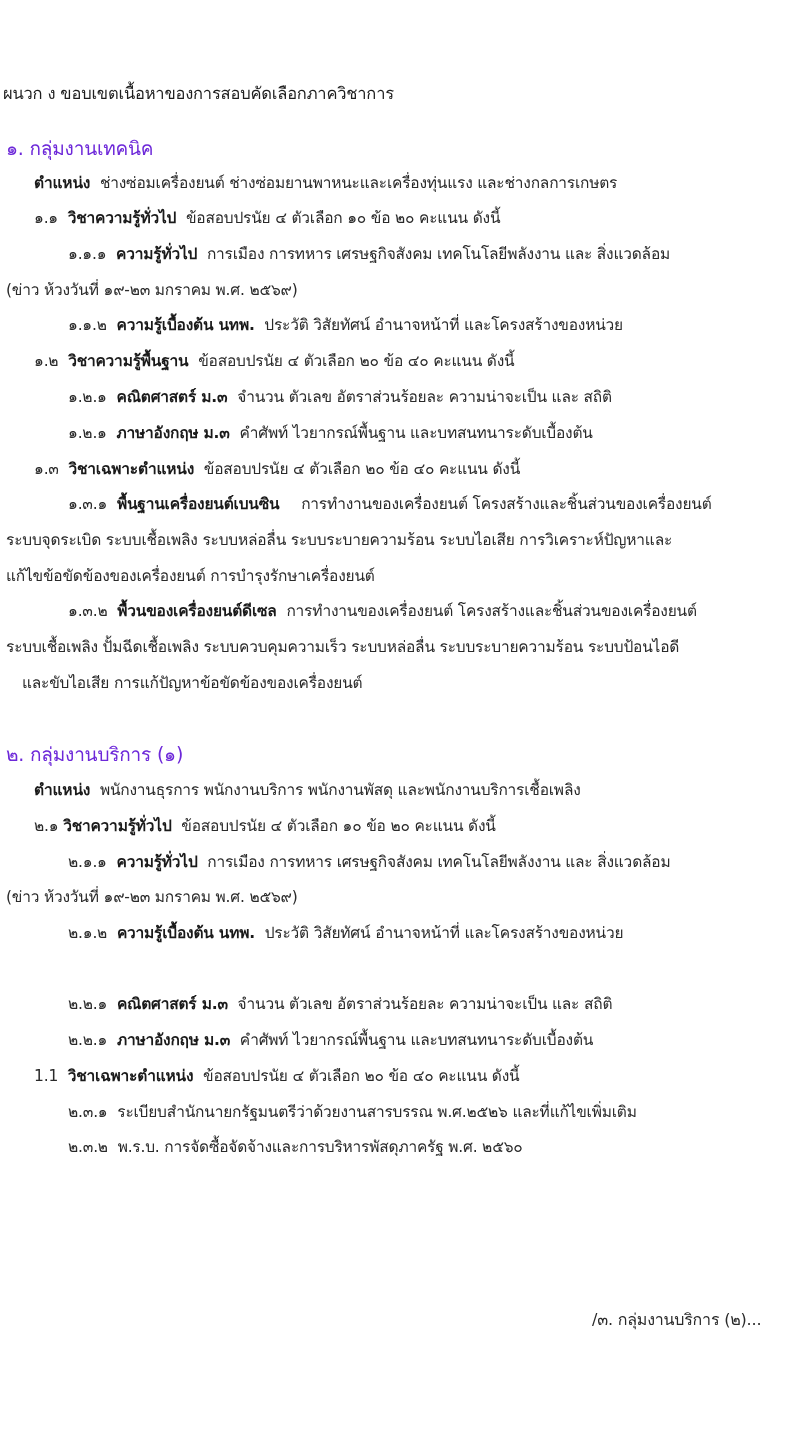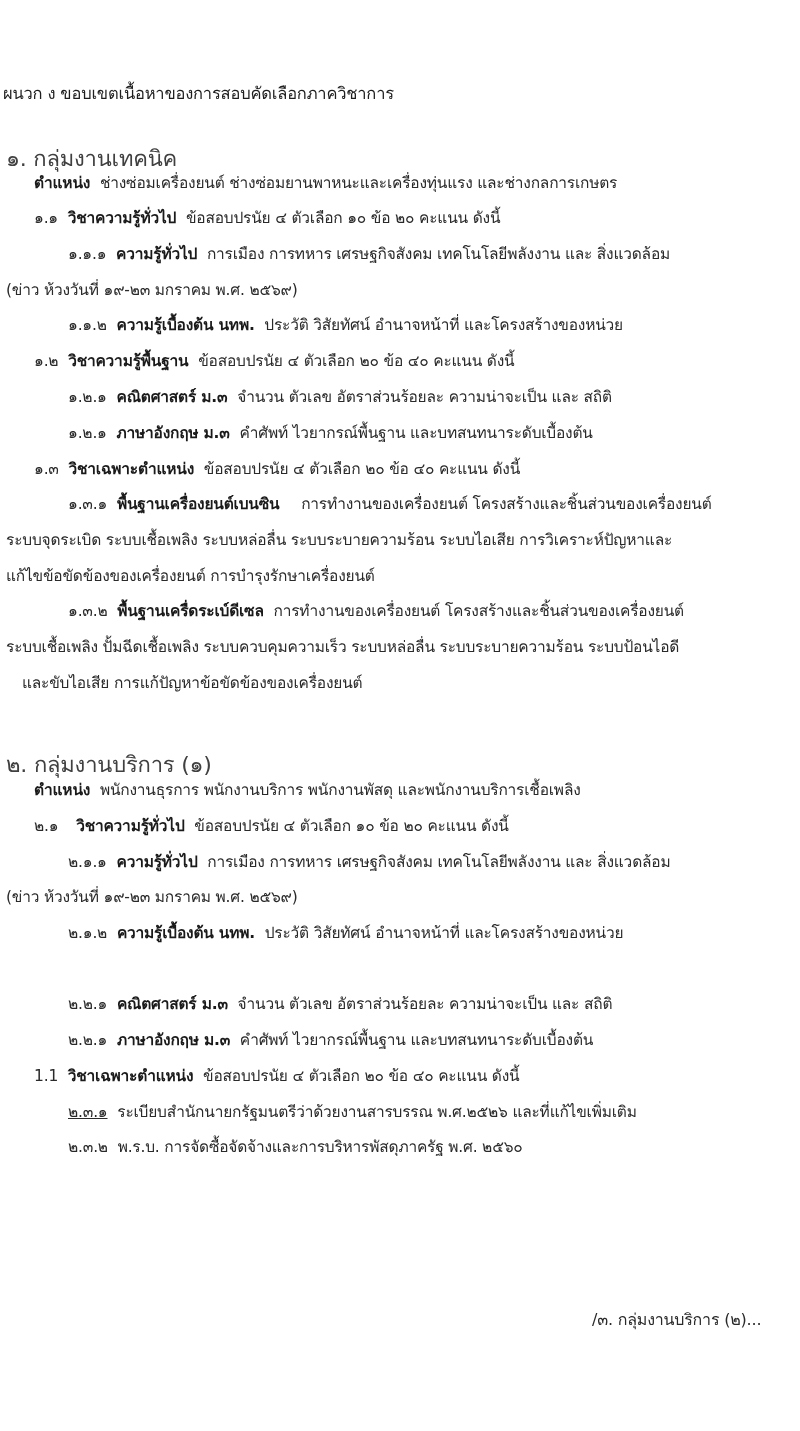--- a/index.html
+++ b/index.html
@@ -27,23 +27,22 @@
       white-space: nowrap;
       font-size: 15.5px;
       line-height: 20px;
       letter-spacing: -0.2px;
     }
     .heading {
       font-size: 16.5px;
       color: #1e1e1e;
     }
     .group-title {
-      font-size: 22px;
-      color: #404040;
-      margin-top: 11px;
+      font-size: 19px;
+      color: #6d28d9;
     }
     b {
       font-weight: bold;
       color: #1a1a1a;
     }
     .footer-ref {
       font-size: 16px;
     }
   </style>
 </head>
@@ -106,35 +105,35 @@
   <div class="line" style="left:68px; top:490px;">
     <span style="margin-right: 5px;">๑.๓.๑</span>
     <b style="margin-right: 17px;">พื้นฐานเครื่องยนต์เบนซิน</b>
     <span>การทำงานของเครื่องยนต์ โครงสร้างและชิ้นส่วนของเครื่องยนต์</span>
   </div>
   <div class="line" style="left:6px; top:526px;">ระบบจุดระเบิด ระบบเชื้อเพลิง ระบบหล่อลื่น ระบบระบายความร้อน ระบบไอเสีย การวิเคราะห์ปัญหาและ</div>
   <div class="line" style="left:6px; top:562px;">แก้ไขข้อขัดข้องของเครื่องยนต์ การบำรุงรักษาเครื่องยนต์</div>
 
   <div class="line" style="left:68px; top:597px;">
     <span style="margin-right: 5px;">๑.๓.๒</span>
-    <b style="margin-right: 5px;">พื้นฐานเครื่ดระเบ์ดีเซล</b>
+    <b style="margin-right: 5px;">พื้วนของเครื่องยนต์ดีเซล</b>
     <span>การทำงานของเครื่องยนต์ โครงสร้างและชิ้นส่วนของเครื่องยนต์</span>
   </div>
   <div class="line" style="left:6px; top:633px;">ระบบเชื้อเพลิง ปั้มฉีดเชื้อเพลิง ระบบควบคุมความเร็ว ระบบหล่อลื่น ระบบระบายความร้อน ระบบป้อนไอดี</div>
   <div class="line" style="left:6px; top:669px;margin-left:16px;">และขับไอเสีย การแก้ปัญหาข้อขัดข้องของเครื่องยนต์</div>
 
   <div class="line group-title" style="left:6px; top:740px;">๒. กลุ่มงานบริการ (๑)</div>
 
   <div class="line" style="left:34px; top:776px;">
     <b style="margin-right: 5px;">ตำแหน่ง</b>
     <span>พนักงานธุรการ พนักงานบริการ พนักงานพัสดุ และพนักงานบริการเชื้อเพลิง</span>
   </div>
 
   <div class="line" style="left:34px; top:812px;">
-    <span style="margin-right: 13px;">๒.๑</span>
+    <span style="margin-right: 0;">๒.๑</span>
     <b style="margin-right: 5px;">วิชาความรู้ทั่วไป</b>
     <span>ข้อสอบปรนัย ๔ ตัวเลือก ๑๐ ข้อ ๒๐ คะแนน ดังนี้</span>
   </div>
 
   <div class="line" style="left:68px; top:848px;">
     <span style="margin-right: 5px;">๒.๑.๑</span>
     <b style="margin-right: 5px;">ความรู้ทั่วไป</b>
     <span>การเมือง การทหาร เศรษฐกิจสังคม เทคโนโลยีพลังงาน และ สิ่งแวดล้อม</span>
   </div>
   <div class="line" style="left:6px; top:883px;">(ข่าว ห้วงวันที่ ๑๙-๒๓ มกราคม พ.ศ. ๒๕๖๙)</div>
@@ -158,21 +157,21 @@
     <span>คำศัพท์ ไวยากรณ์พื้นฐาน และบทสนทนาระดับเบื้องต้น</span>
   </div>
 
   <div class="line" style="left:34px; top:1062px;">
     <span style="margin-right: 5px;">1.1</span>
     <b style="margin-right: 5px;">วิชาเฉพาะตำแหน่ง</b>
     <span>ข้อสอบปรนัย ๔ ตัวเลือก ๒๐ ข้อ ๔๐ คะแนน ดังนี้</span>
   </div>
 
   <div class="line" style="left:68px; top:1098px;">
-    <span style="margin-right: 5px; text-decoration: underline;">๒.๓.๑</span>
+    <span style="margin-right: 5px;">๒.๓.๑</span>
     <span>ระเบียบสำนักนายกรัฐมนตรีว่าด้วยงานสารบรรณ พ.ศ.๒๕๒๖ และที่แก้ไขเพิ่มเติม</span>
   </div>
 
   <div class="line" style="left:68px; top:1133px;">
     <span style="margin-right: 5px;">๒.๓.๒</span>
     <span>พ.ร.บ. การจัดซื้อจัดจ้างและการบริหารพัสดุภาครัฐ พ.ศ. ๒๕๖๐</span>
   </div>
 
   <div class="line footer-ref" style="left:592px; top:1306px;">/๓. กลุ่มงานบริการ (๒)...</div>
 

